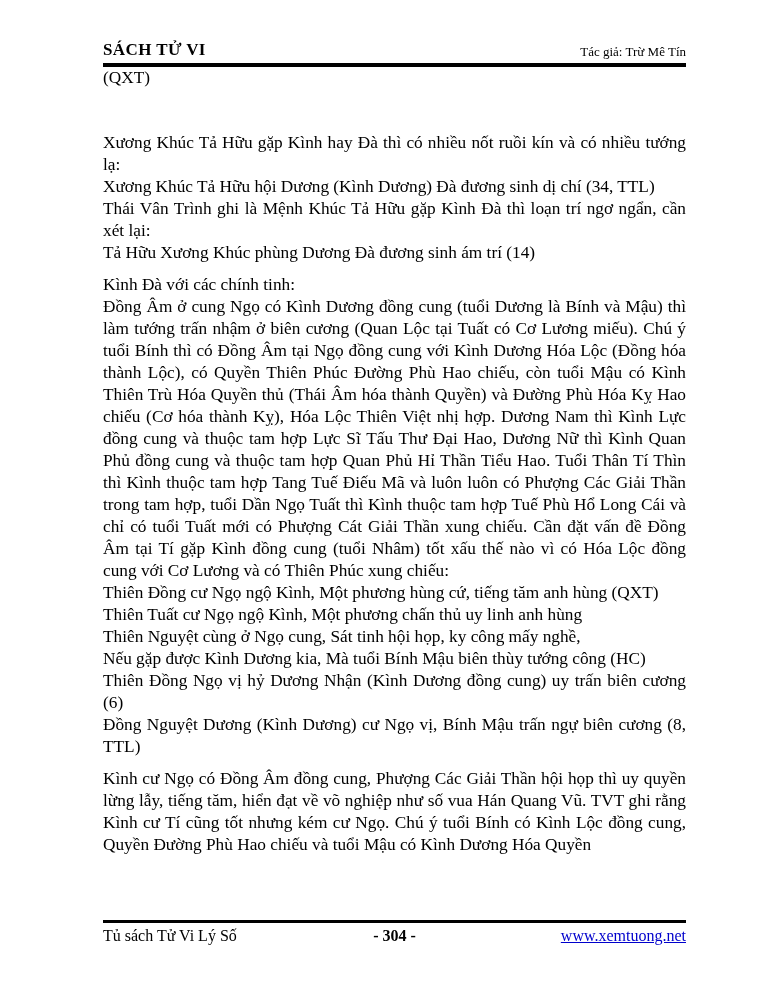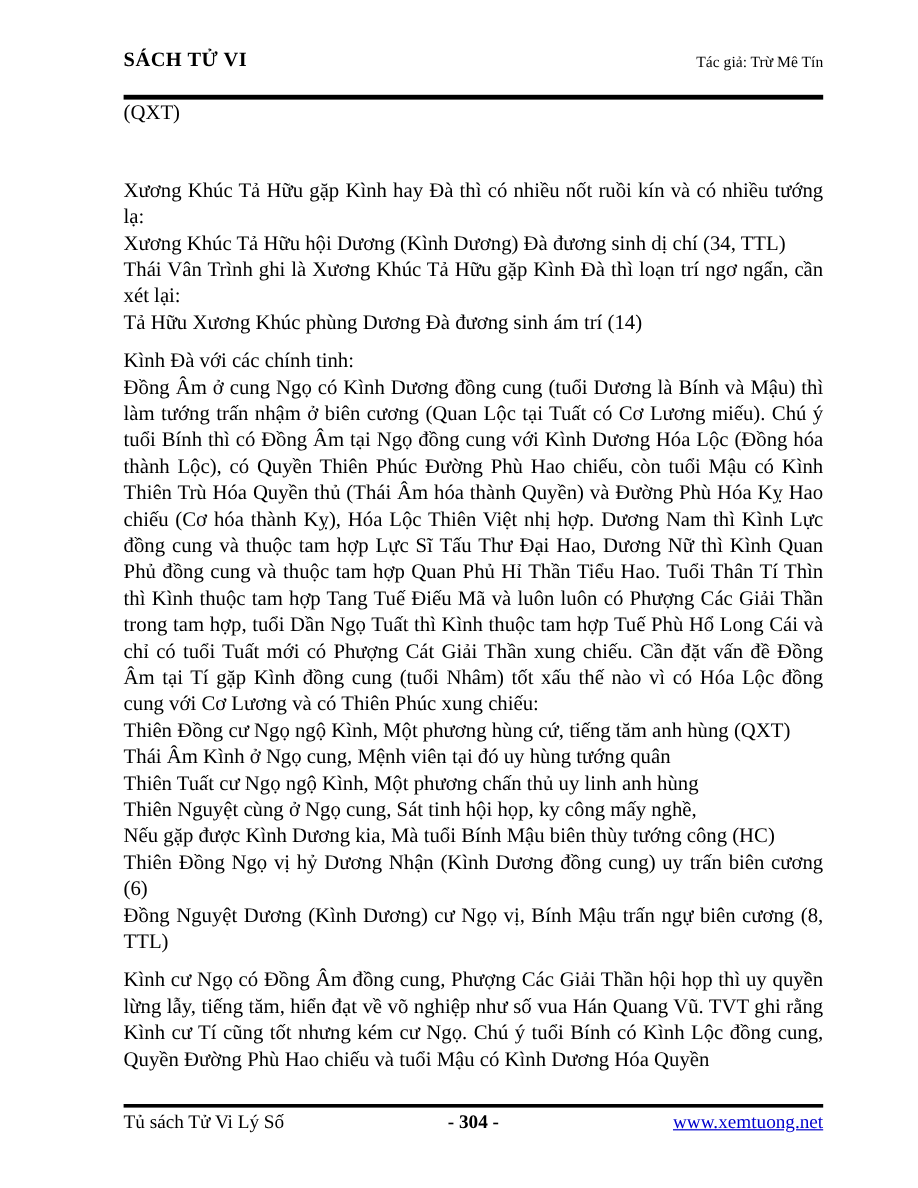--- a/index.html
+++ b/index.html
@@ -22,21 +22,21 @@
     width: 583px;
     height: 990px;
   }
   
   .page-header {
     display: flex;
     justify-content: space-between;
     align-items: flex-end;
     padding-top: 40px;
     border-bottom: 4px solid #000;
-    padding-bottom: 19px;
+    padding-bottom: 3px;
   }
   .book-title {
     font-weight: bold;
     font-size: 17px;
     letter-spacing: 0.4px;
   }
   .author-credit {
     font-size: 13px;
   }
   
@@ -93,29 +93,28 @@
     <span class="book-title">SÁCH TỬ VI</span>
     <span class="author-credit">Tác giả: Trừ Mê Tín</span>
   </header>
 
   <main class="page-body">
     <p class="chapter-tag para">(QXT)</p>
 
     <section class="text-section first">
         <p class="para">Xương Khúc Tả Hữu gặp Kình hay Đà thì có nhiều nốt ruồi kín và có nhiều tướng lạ:</p>
         <p class="para">Xương Khúc Tả Hữu hội Dương (Kình Dương) Đà đương sinh dị chí (34, TTL)</p>
-        <p class="para">Thái Vân Trình ghi là Xương Khúc Tả Hữu gặp Kình Đà thì loạn trí ngơ ngẩn, cần xét lại:</p>
+        <p class="para">Thái Vân Trình ghi là Mệnh Khúc Tả Hữu gặp Kình Đà thì loạn trí ngơ ngẩn, cần xét lại:</p>
         <p class="para">Tả Hữu Xương Khúc phùng Dương Đà đương sinh ám trí (14)</p>
       </section>
 
     <section class="text-section gap-before">
         <p class="para">Kình Đà với các chính tinh:</p>
         <p class="para">Đồng Âm ở cung Ngọ có Kình Dương đồng cung (tuổi Dương là Bính và Mậu) thì làm tướng trấn nhậm ở biên cương (Quan Lộc tại Tuất có Cơ Lương miếu). Chú ý tuổi Bính thì có Đồng Âm tại Ngọ đồng cung với Kình Dương Hóa Lộc (Đồng hóa thành Lộc), có Quyền Thiên Phúc Đường Phù Hao chiếu, còn tuổi Mậu có Kình Thiên Trù Hóa Quyền thủ (Thái Âm hóa thành Quyền) và Đường Phù Hóa Kỵ Hao chiếu (Cơ hóa thành Kỵ), Hóa Lộc Thiên Việt nhị hợp. Dương Nam thì Kình Lực đồng cung và thuộc tam hợp Lực Sĩ Tấu Thư Đại Hao, Dương Nữ thì Kình Quan Phủ đồng cung và thuộc tam hợp Quan Phủ Hỉ Thần Tiểu Hao. Tuổi Thân Tí Thìn thì Kình thuộc tam hợp Tang Tuế Điếu Mã và luôn luôn có Phượng Các Giải Thần trong tam hợp, tuổi Dần Ngọ Tuất thì Kình thuộc tam hợp Tuế Phù Hổ Long Cái và chỉ có tuổi Tuất mới có Phượng Cát Giải Thần xung chiếu. Cần đặt vấn đề Đồng Âm tại Tí gặp Kình đồng cung (tuổi Nhâm) tốt xấu thế nào vì có Hóa Lộc đồng cung với Cơ Lương và có Thiên Phúc xung chiếu:</p>
         <p class="para">Thiên Đồng cư Ngọ ngộ Kình, Một phương hùng cứ, tiếng tăm anh hùng (QXT)</p>
-        <p class="para">Thái Âm Kình ở Ngọ cung, Mệnh viên tại đó uy hùng tướng quân</p>
         <p class="para">Thiên Tuất cư Ngọ ngộ Kình, Một phương chấn thủ uy linh anh hùng</p>
         <p class="para">Thiên Nguyệt cùng ở Ngọ cung, Sát tinh hội họp, ky công mấy nghề,</p>
         <p class="para">Nếu gặp được Kình Dương kia, Mà tuổi Bính Mậu biên thùy tướng công (HC)</p>
         <p class="para">Thiên Đồng Ngọ vị hỷ Dương Nhận (Kình Dương đồng cung) uy trấn biên cương (6)</p>
         <p class="para">Đồng Nguyệt Dương (Kình Dương) cư Ngọ vị, Bính Mậu trấn ngự biên cương (8, TTL)</p>
       </section>
 
     <section class="text-section gap-before">
         <p class="para">Kình cư Ngọ có Đồng Âm đồng cung, Phượng Các Giải Thần hội họp thì uy quyền lừng lẫy, tiếng tăm, hiển đạt về võ nghiệp như số vua Hán Quang Vũ. TVT ghi rằng Kình cư Tí cũng tốt nhưng kém cư Ngọ. Chú ý tuổi Bính có Kình Lộc đồng cung, Quyền Đường Phù Hao chiếu và tuổi Mậu có Kình Dương Hóa Quyền</p>
       </section>

